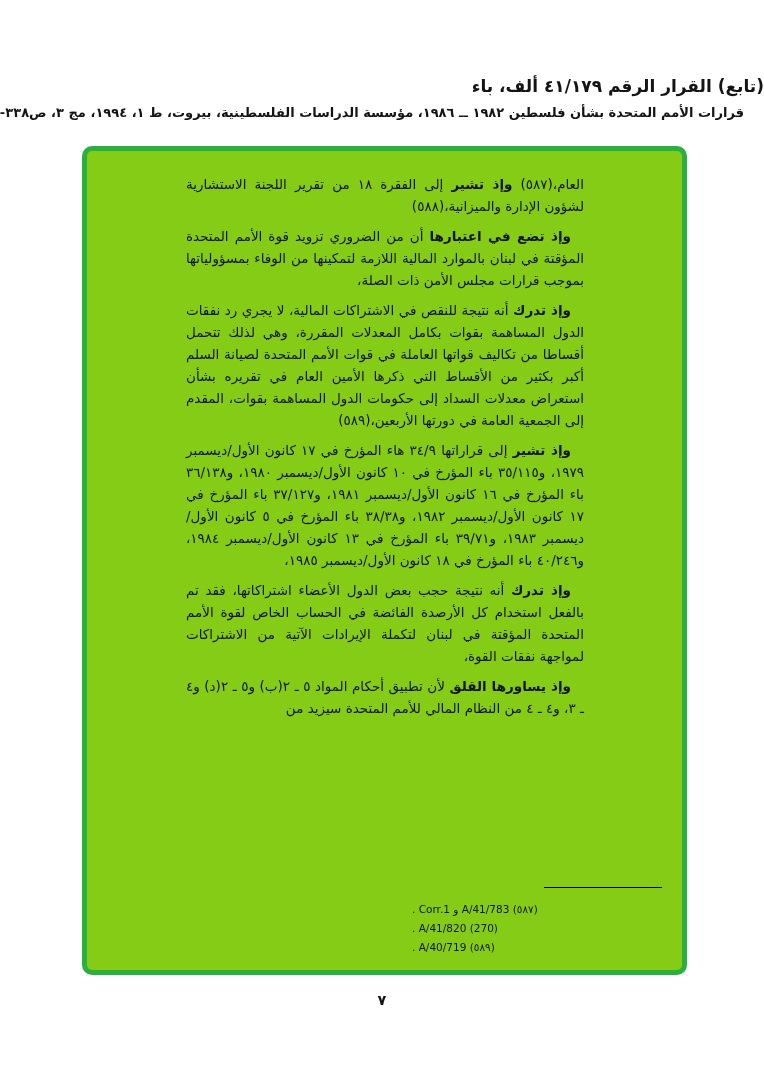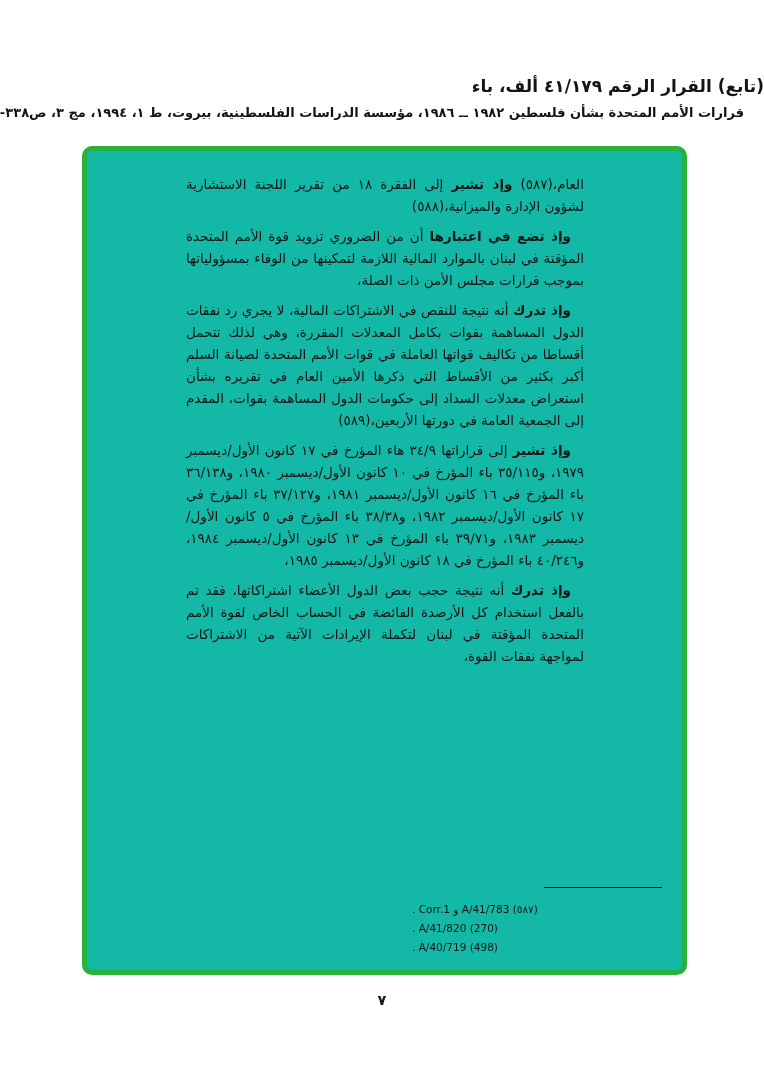--- a/index.html
+++ b/index.html
@@ -23,21 +23,21 @@
     margin-top:9px;
     font-size:13px; font-weight:700;
     padding:0 20px;
     white-space:nowrap;
   }
   .frame {
     position:absolute; left:82px; top:146px;
     width:605px; height:829px;
     border:5px solid #29b03e;
     border-radius:10px;
-    background:#14b8a6;
+    background:#84cc16;
     padding-left:40px;
   }
   .text-col {
     position:absolute; top:22px; right:98px; width:398px;
     direction:rtl; text-align:justify;
     font-size:13.5px; line-height:22px;
   }
   .para { text-indent:13px; margin-bottom:8px; }
   .para.continuation { text-indent:0; }
   .para .lead { font-weight:700; }
@@ -77,26 +77,27 @@
 
       <p class="para"><span></span><span class="lead">وإذ تضع في اعتبارها</span><span> أن من الضروري تزويد قوة الأمم المتحدة المؤقتة في لبنان بالموارد المالية اللازمة لتمكينها من الوفاء بمسؤولياتها بموجب قرارات مجلس الأمن ذات الصلة،</span></p>
 
 
       <p class="para"><span></span><span class="lead">وإذ تدرك</span><span> أنه نتيجة للنقص في الاشتراكات المالية، لا يجري رد نفقات الدول المساهمة بقوات بكامل المعدلات المقررة، وهي لذلك تتحمل أقساطا من تكاليف قواتها العاملة في قوات الأمم المتحدة لصيانة السلم أكبر بكثير من الأقساط التي ذكرها الأمين العام في تقريره بشأن استعراض معدلات السداد إلى حكومات الدول المساهمة بقوات، المقدم إلى الجمعية العامة في دورتها الأربعين،(٥٨٩)</span></p>
 
       <p class="para"><span></span><span class="lead">وإذ تشير</span><span> إلى قراراتها ٣٤/٩ هاء المؤرخ في ١٧ كانون الأول/ديسمبر ١٩٧٩، و٣٥/١١٥ باء المؤرخ في ١٠ كانون الأول/ديسمبر ١٩٨٠، و٣٦/١٣٨ باء المؤرخ في ١٦ كانون الأول/ديسمبر ١٩٨١، و٣٧/١٢٧ باء المؤرخ في ١٧ كانون الأول/ديسمبر ١٩٨٢، و٣٨/٣٨ باء المؤرخ في ٥ كانون الأول/ديسمبر ١٩٨٣، و٣٩/٧١ باء المؤرخ في ١٣ كانون الأول/ديسمبر ١٩٨٤، و٤٠/٢٤٦ باء المؤرخ في ١٨ كانون الأول/ديسمبر ١٩٨٥،</span></p>
 
       <p class="para"><span></span><span class="lead">وإذ تدرك</span><span> أنه نتيجة حجب بعض الدول الأعضاء اشتراكاتها، فقد تم بالفعل استخدام كل الأرصدة الفائضة في الحساب الخاص لقوة الأمم المتحدة المؤقتة في لبنان لتكملة الإيرادات الآتية من الاشتراكات لمواجهة نفقات القوة،</span></p>
 
+      <p class="para"><span></span><span class="lead">وإذ يساورها القلق</span><span> لأن تطبيق أحكام المواد ٥ ـ ٢(ب) و٥ ـ ٢(د) و٤ ـ ٣، و٤ ـ ٤ من النظام المالي للأمم المتحدة سيزيد من</span></p>
 
     </div>
 
     <div class="footnotes">
       <div class="fn-rule-wrap"><span class="fn-rule"></span></div>
       <div class="fn-row"><span>(٥٨٧)</span> <span>A/41/783 و Corr.1 .</span></div>
       <div class="fn-row"><span>(270)</span> <span>A/41/820 .</span></div>
-      <div class="fn-row"><span>(498)</span> <span>A/40/719 .</span></div>
+      <div class="fn-row"><span>(٥٨٩)</span> <span>A/40/719 .</span></div>
     </div>
   </div>
 
   <div class="page-num">٧</div>
 
 </div>
 
 </body></html>

